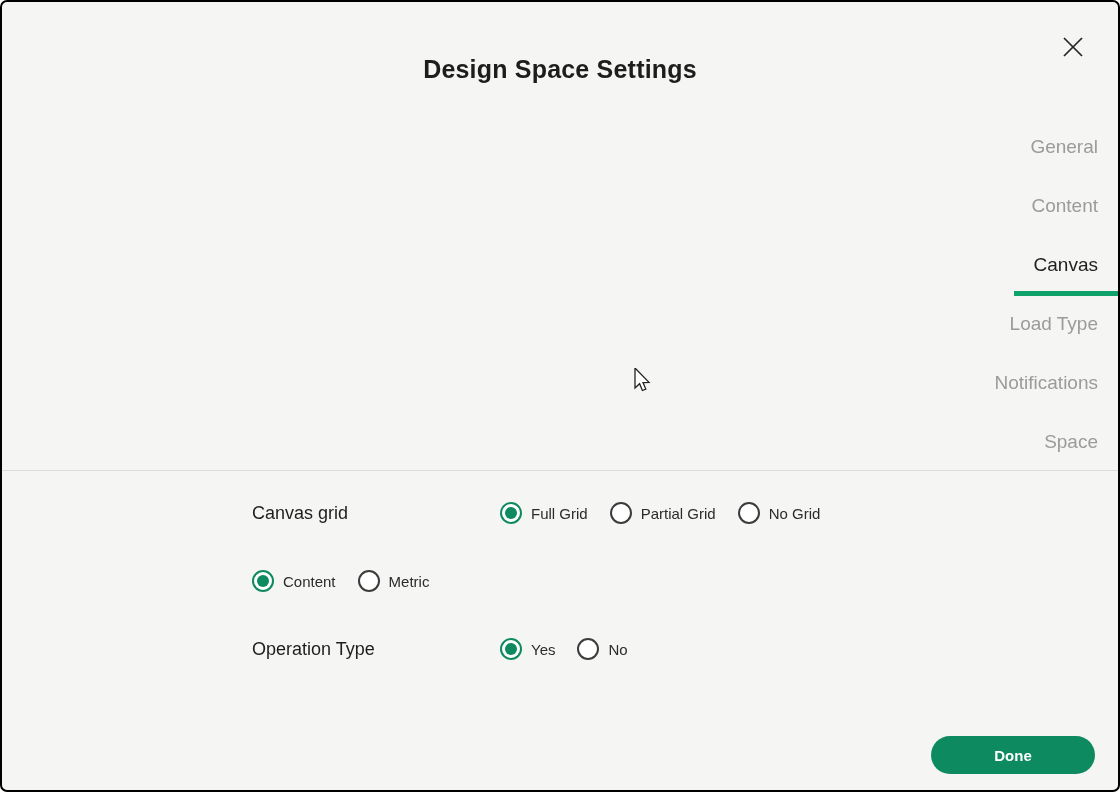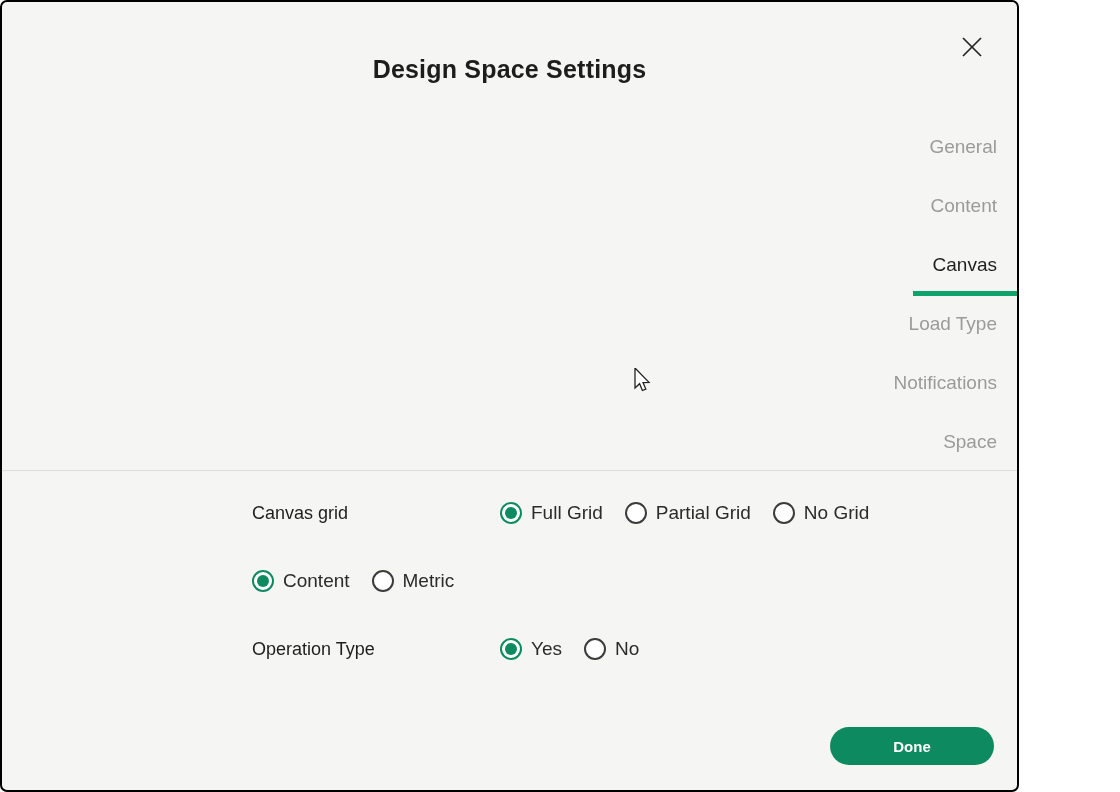--- a/index.html
+++ b/index.html
@@ -6,21 +6,21 @@
     margin: 0;
     padding: 0;
     width: 1120px;
     height: 792px;
     font-family: "Liberation Sans", "DejaVu Sans", sans-serif;
     background: #ffffff;
   }
   .dialog {
     position: relative;
     box-sizing: border-box;
-    width: 1019px;
+    width: 1120px;
     height: 792px;
     background: #f5f5f3;
     border: 2px solid #000000;
     border-radius: 7px;
     overflow: hidden;
   }
   
   .close-btn {
     position: absolute;
     top: 30px;
@@ -118,28 +118,28 @@
     border-radius: 50%;
     background: transparent;
   }
   .radio.checked {
     border-color: var(--green-primary, #0d8a5f);
   }
   .radio.checked .dot {
     background: var(--green-primary, #0d8a5f);
   }
   .option-label {
-    font-size: 19px;
+    font-size: 15px;
     color: #2b2b2b;
   }
   
   .done-btn {
     position: absolute;
     right: 23px;
-    bottom: 25px;
+    bottom: 16px;
     width: 164px;
     height: 38px;
     border: none;
     border-radius: 19px;
     background: var(--green-primary, #0d8a5f);
     color: #ffffff;
     font-family: "Liberation Sans", sans-serif;
     font-size: 15px;
     font-weight: 700;
     cursor: pointer;

